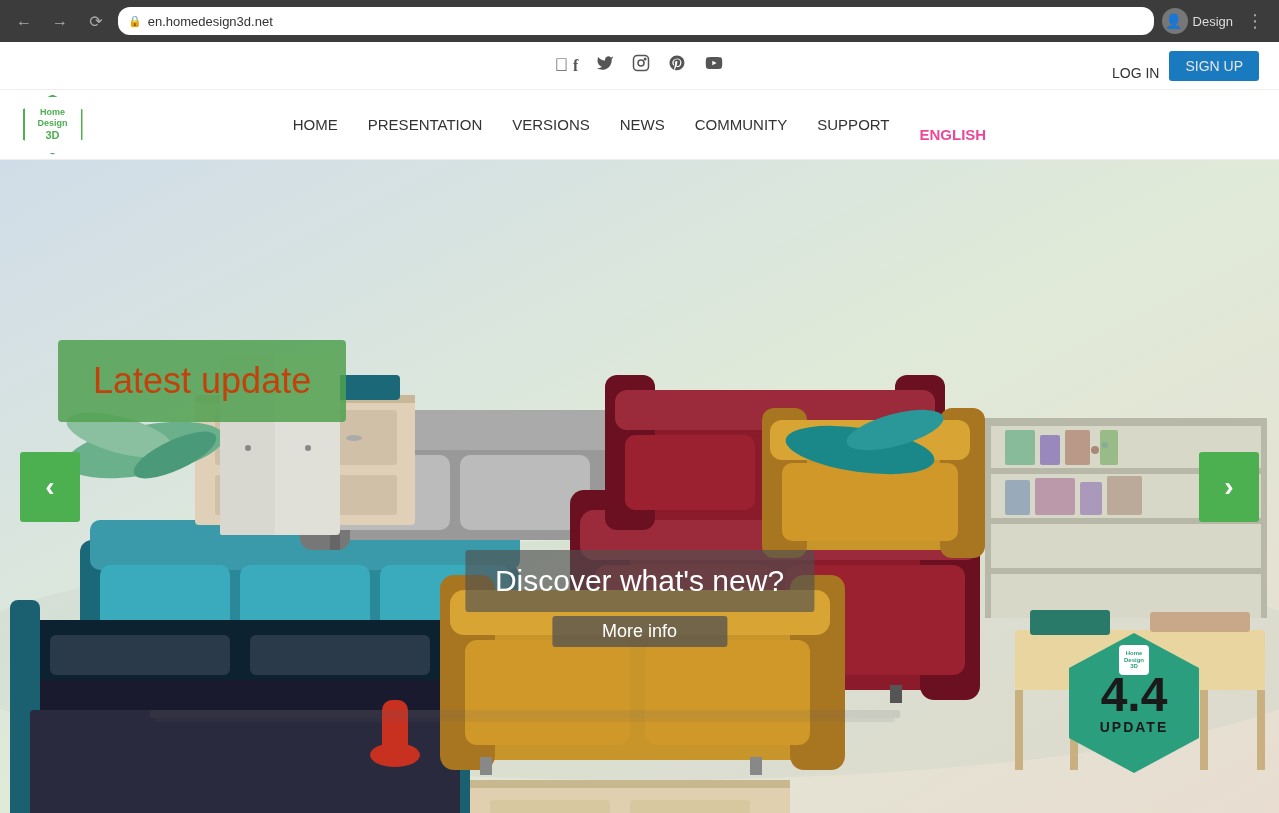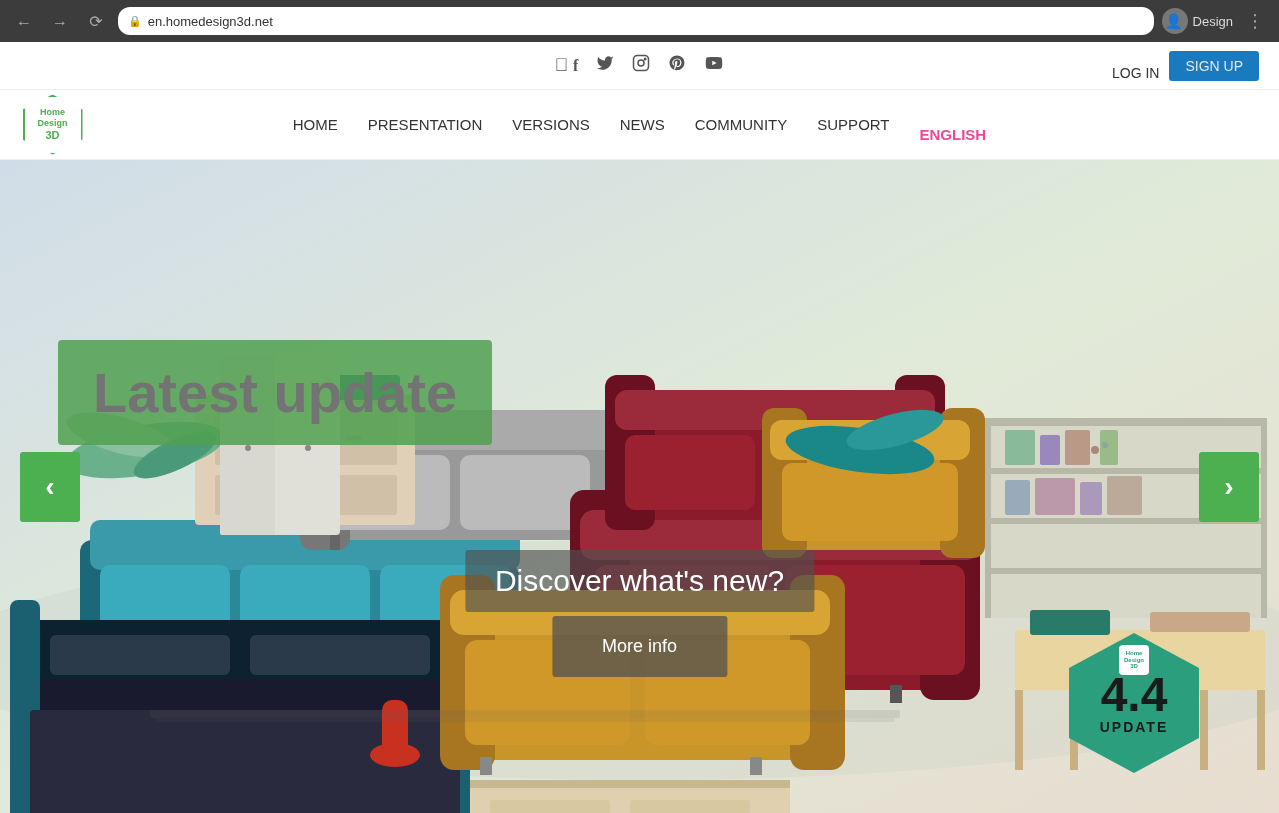--- a/index.html
+++ b/index.html
@@ -123,39 +123,39 @@
 
     
     .latest-update-badge {
       position: absolute;
       top: 180px; left: 58px;
       background: rgba(80, 160, 80, 0.85);
       padding: 20px 35px;
       border-radius: 4px;
     }
     .latest-update-text {
-      color: #737373; font-size: 56px; font-weight: 700;
+      color: #c2410c; font-size: 36px; font-weight: 400;
     }
 
     .discover-overlay {
       position: absolute;
       top: 390px; left: 50%;
       transform: translateX(-50%);
       text-align: center;
     }
     .discover-text {
       background: rgba(80, 80, 80, 0.65);
       color: #fff; font-size: 30px; font-weight: 400;
       padding: 14px 30px; border-radius: 3px;
       display: block; margin-bottom: 4px;
     }
     .more-info-btn {
       background: rgba(80, 80, 80, 0.75);
       color: #fff; border: none; font-size: 18px;
-      padding: 20px 50px; border-radius: 3px; cursor: pointer;
+      padding: 5px 50px; border-radius: 3px; cursor: pointer;
       display: inline-block;
     }
 
     
     .slider-arrow {
       position: absolute; top: 50%;
       transform: translateY(-50%);
       background: #4caf50; color: #fff;
       border: none; font-size: 28px; font-weight: bold;
       width: 60px; height: 70px;

